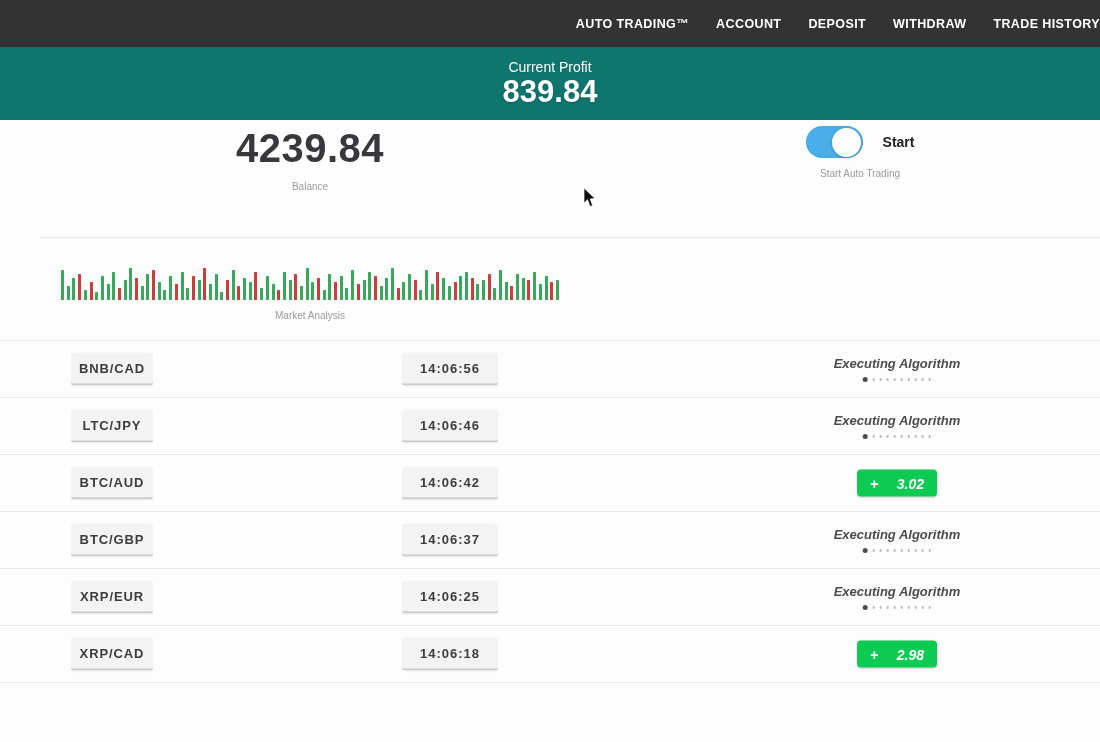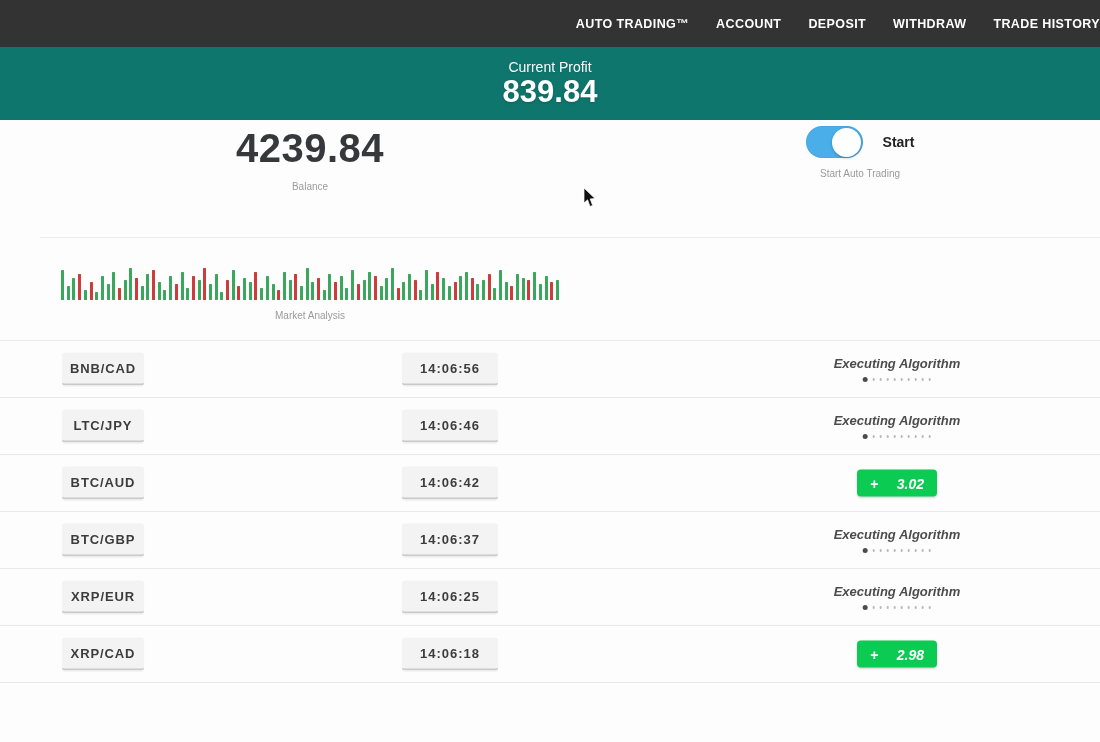--- a/index.html
+++ b/index.html
@@ -46,21 +46,21 @@
   .trades-count { font-size:30px; font-weight:bold; color:#333; }
 
   
   .table { border-top:1px solid #e9eaed; }
   .trade-row { position:relative; height:57px; border-bottom:1px solid #e9eaed; margin-left:0; }
   .trade-row .inner { position:absolute; inset:0; }
   .tag { position:absolute; top:50%; transform:translateY(-50%);
          background:#f3f3f3; border-bottom:2px solid #c9c9c9; border-radius:3px;
          font-size:13px; font-weight:bold; color:#3c3c3c; letter-spacing:.9px;
          padding:8px 0; text-align:center; box-shadow:0 1px 1px rgba(0,0,0,.04); }
-  .tag.pair { left:62px; width:82px; }
+  .tag.pair { left:71px; width:82px; }
   .tag.time { left:450px; transform:translate(-50%,-50%); width:96px; letter-spacing:1px; }
   .status { position:absolute; left:897px; top:50%; transform:translate(-50%,-50%);font-style:italic; }
   .exec { display:flex; flex-direction:column; align-items:center; gap:6px; }
   .exec-label { font-size:13px; font-weight:bold; color:#4c4c4c; }
   .dots { display:flex; align-items:center; gap:4.5px; }
   .dot-lead { width:5px; height:5px; border-radius:50%; background:#4c4c4c; }
   .dot { width:2.5px; height:2.5px; border-radius:50%; background:#b9b9b9; }
   .pill { width:80px; height:27px; border-radius:4px; display:flex; align-items:center;
           justify-content:space-between; padding:0 13px; color:#fff; font-size:14px;
           font-weight:bold; box-shadow:0 1px 2px rgba(0,0,0,.15); }

